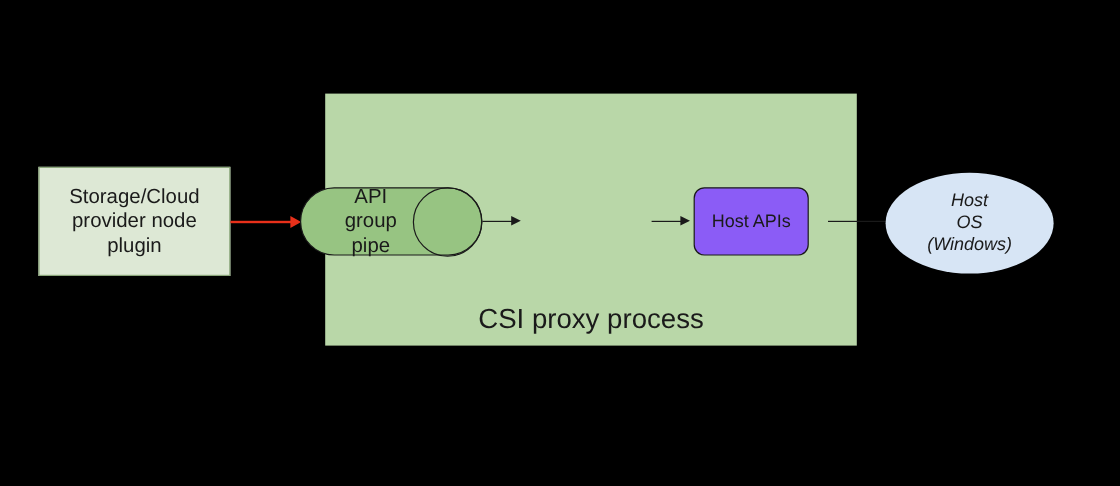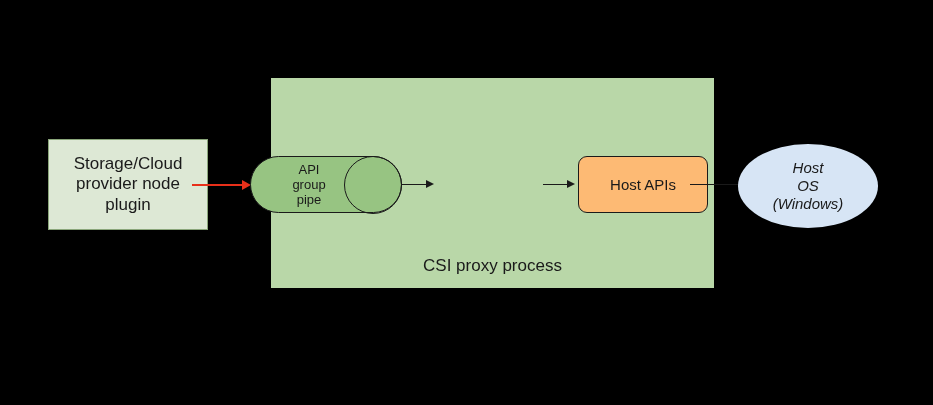--- a/index.html
+++ b/index.html
@@ -23,21 +23,21 @@
     text-align: center;
     color: #1a1a1a;
     line-height: 1.18;
     white-space: pre-line;
     pointer-events: none;
   }
 
   
   #node-plugin-box {
     position: absolute;
-    left: 48px;
+    left: 32px;
     top: 139px;
     width: 160px;
     height: 91px;
     background: #dde8d5;
     border: 1px solid #8aa67a;
     box-sizing: border-box;
     text-decoration: underline;
   }
   #node-plugin-box .shape-text {
     left: 0; top: 0; right: 0; bottom: 0;
@@ -53,21 +53,21 @@
     height: 210px;
     background: #b9d7a8;
     box-sizing: border-box;
   }
   #csi-proxy-label {
     position: absolute;
     left: 271px;
     top: 252px;
     width: 443px;
     height: 28px;
-    font-size: 17px;
+    font-size: 23px;
   }
 
   
   #api-group-pipe {
     position: absolute;
     left: 250px;
     top: 156px;
     width: 152px;
     height: 57px;
   }
@@ -87,21 +87,21 @@
     top: -0.5px;
     width: 58px;
     height: 58px;
     border: 1.4px solid #1a1a1a;
     border-radius: 50%;
     background: transparent;
     box-sizing: border-box;
   }
   #api-group-pipe .shape-text {
     left: 0; top: 0; width: 118px; height: 57px;
-    font-size: 13px;
+    font-size: 17px;
   }
 
   
   #api-group-service {
     position: absolute;
     left: 434px;
     top: 156px;
     width: 109px;
     height: 57px;
     background: #97c482;
@@ -112,23 +112,23 @@
   #api-group-service .shape-text {
     left: 0; top: 0; right: 0; bottom: 0;
     font-size: 15px;
   }
 
   
   #host-apis {
     position: absolute;
     left: 578px;
     top: 156px;
-    width: 130px;
-    height: 57px;
-    background: #fdba74;
+    width: 96px;
+    height: 57px;
+    background: #8b5cf6;
     border: 1.4px solid #1a1a1a;
     border-radius: 9px;
     box-sizing: border-box;
   }
   #host-apis .shape-text {
     left: 0; top: 0; right: 0; bottom: 0;
     font-size: 15px;
   }
 
   

